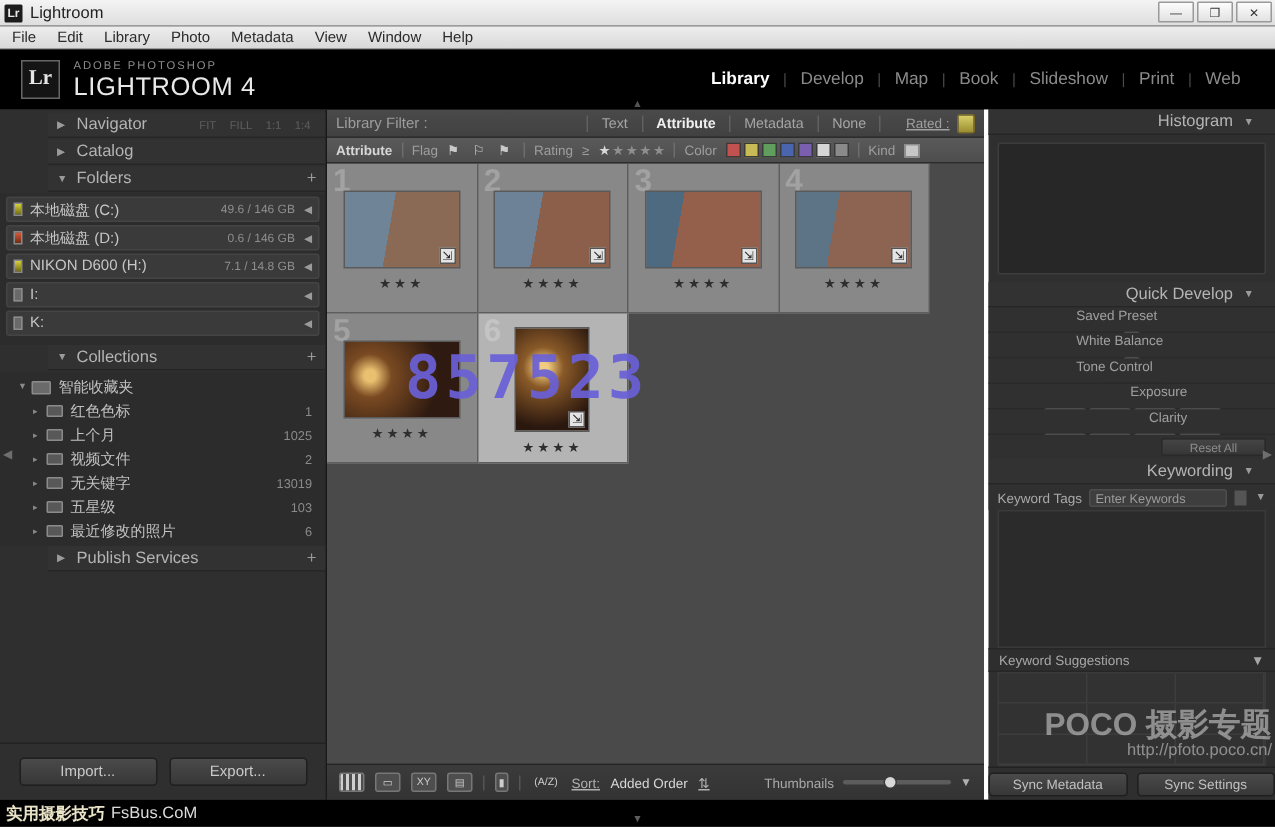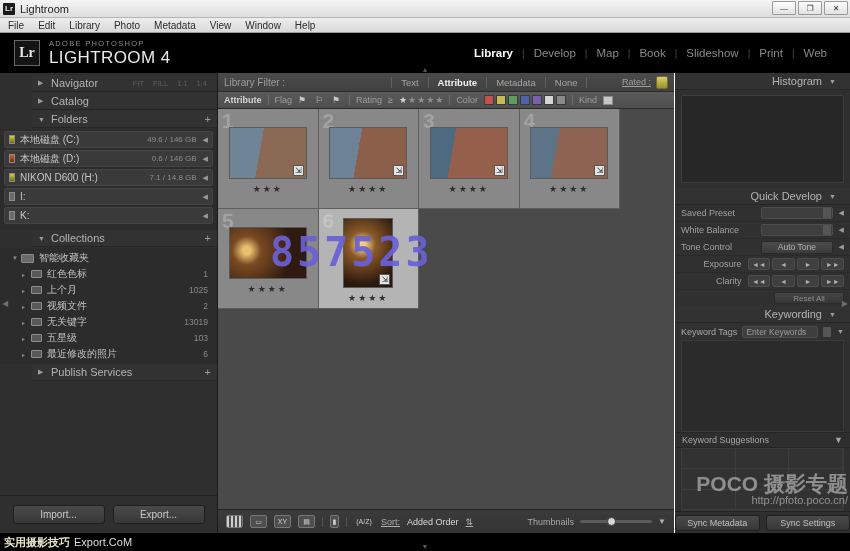--- a/index.html
+++ b/index.html
@@ -214,36 +214,37 @@
   .sortval{ font-size:9px; color:#d8d8d8;}
   .tb-right{ margin-left:auto; display:flex; align-items:center; gap:6px;}
   .thumblbl{ font-size:9px; color:#a8a8a8;}
   .slider{ width:72px;height:3px;background:#5c5c5c;border-radius:2px;position:relative;}
   .knob{ position:absolute; left:38%; top:-3px; width:9px;height:9px;border-radius:50%;
          background:#d8d8d8; border:1px solid #3a3a3a;}
   .chev{ font-size:8px;color:#b0b0b0;}
 
   
   .right{
-    width:176px; background:#2f2f2f; border-left:1px solid #ffffff;
+    width:194px; background:#2f2f2f; border-left:3px solid #ffffff;
     display:flex; flex-direction:column; position:relative;
   }
   .rp-head{
     height:17px; display:flex; align-items:center; justify-content:flex-end;
     background:#323232; border-bottom:1px solid #262626; padding:0 8px; gap:7px;
   }
   .rp-head .t{ font-size:11px; color:#b4b4b4;}
   .histo{
     height:88px; margin:5px 6px; background:#272727;
     border:1px solid #3d3d3d; border-radius:2px;
   }
   .qd-row{
     height:17px; display:flex; align-items:center;
     padding:0 6px; gap:6px; border-bottom:1px solid #2a2a2a;
     background:#303030;
+    flex-direction:column;
   }
   .qd-lbl{ font-size:9px; color:#a0a0a0; width:74px;}
   .qd-lbl.r{ text-align:right; }
   .qd-sel{
     flex:1; height:12px; background:#3e3e3e; border:1px solid #4d4d4d;
     border-radius:2px; display:flex; align-items:center; justify-content:flex-end;
   }
   .qd-spin{ width:8px;height:10px;background:#555;margin-right:1px;}
   .qd-arrow{ font-size:7px; color:#9a9a9a;}
   .qd-btn{
@@ -704,16 +705,16 @@
         <div class="poco-1">POCO 摄影专题</div>
         <div class="poco-2">http://pfoto.poco.cn/</div>
       </div>
       <div class="collapse-arrow ca-right">▶</div>
     </div>
 
   </div>
 
   <div class="footer">
     <span class="foot-cn">实用摄影技巧</span>
-    <span class="foot-en">Export.CoM</span>
+    <span class="foot-en">FsBus.CoM</span>
   </div>
 
 </div>
 
 </body></html>

